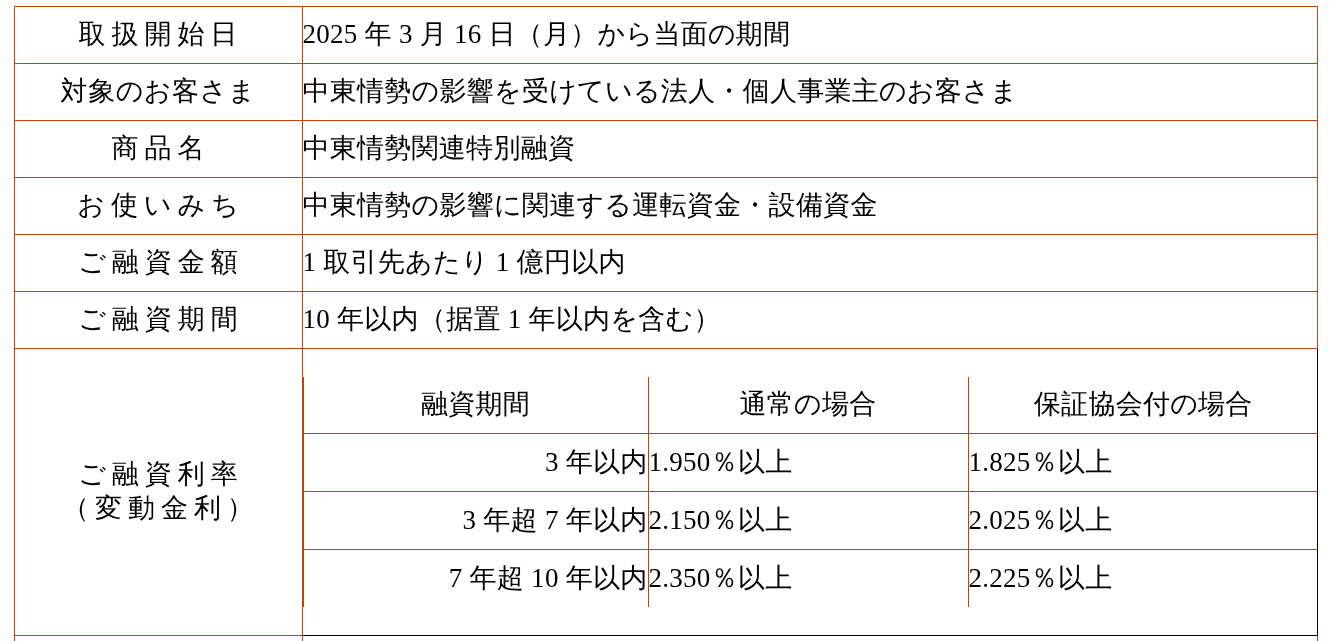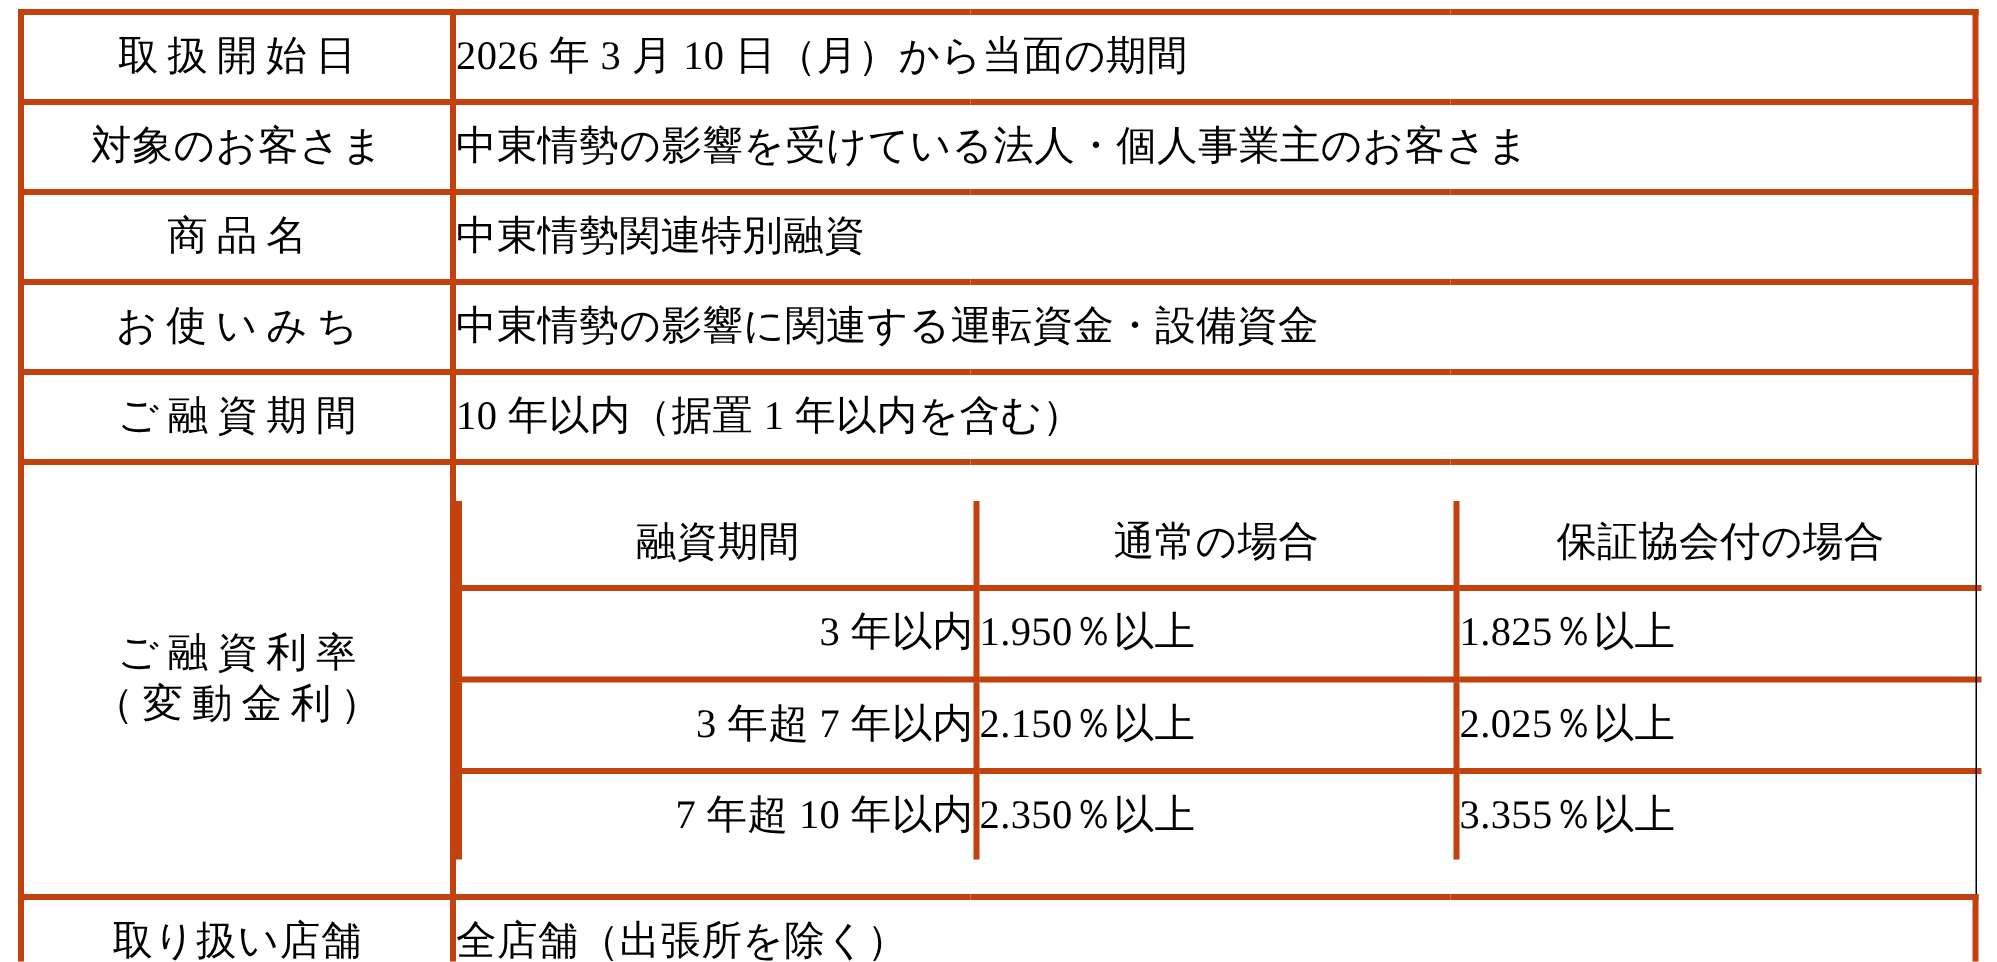--- a/index.html
+++ b/index.html
@@ -24,21 +24,21 @@
   }
 
   table.product-table {
     border-collapse: collapse;
     table-layout: fixed;
     width: 1303px;
     margin: 0 auto;
   }
 
   table.product-table td {
-    border: 4px solid #c2410c;
+    border: 1px solid #c2410c;
     padding: 0;
     vertical-align: middle;
     font-size: 27px;
     line-height: 1.25;
     font-weight: 400;
   }
 
   
   col.c-label { width: 288px; }
   col.c-a     { width: 345px; }
@@ -116,33 +116,37 @@
   <table class="product-table">
     <colgroup>
       <col class="c-label">
       <col class="c-a">
       <col class="c-b">
       <col class="c-c">
     </colgroup>
     <tbody>
       <tr>
         <td class="label-cell">取扱開始日</td>
-        <td class="value-cell" colspan="3">2026 年 3 月 10 日（月）から当面の期間</td>
+        <td class="value-cell" colspan="3">2025 年 3 月 16 日（月）から当面の期間</td>
       </tr>
       <tr>
         <td class="label-cell" style="letter-spacing:0.02em;text-indent:0.02em;">対象のお客さま</td>
         <td class="value-cell" colspan="3">中東情勢の影響を受けている法人・個人事業主のお客さま</td>
       </tr>
       <tr>
         <td class="label-cell">商品名</td>
         <td class="value-cell" colspan="3">中東情勢関連特別融資</td>
       </tr>
       <tr>
         <td class="label-cell">お使いみち</td>
         <td class="value-cell" colspan="3">中東情勢の影響に関連する運転資金・設備資金</td>
+      </tr>
+      <tr>
+        <td class="label-cell">ご融資金額</td>
+        <td class="value-cell" colspan="3">1 取引先あたり 1 億円以内</td>
       </tr>
       <tr>
         <td class="label-cell">ご融資期間</td>
         <td class="value-cell" colspan="3">10 年以内（据置 1 年以内を含む）</td>
       </tr>
 
       <tr>
         <td class="label-cell tall">
           <span class="l-line wide">ご融資利率</span>
           <span class="l-line wide">（変動金利）</span>
@@ -166,21 +170,21 @@
                 <td class="rate-val">1.825％以上</td>
               </tr>
               <tr>
                 <td class="rate-term">3 年超 7 年以内</td>
                 <td class="rate-val">2.150％以上</td>
                 <td class="rate-val">2.025％以上</td>
               </tr>
               <tr>
                 <td class="rate-term">7 年超 10 年以内</td>
                 <td class="rate-val">2.350％以上</td>
-                <td class="rate-val">3.355％以上</td>
+                <td class="rate-val">2.225％以上</td>
               </tr>
             </tbody>
           </table>
         </td>
       </tr>
 
       <tr>
         <td class="label-cell" style="letter-spacing:0.02em;text-indent:0.02em;">取り扱い店舗</td>
         <td class="value-cell" colspan="3">全店舗（出張所を除く）</td>
       </tr>

